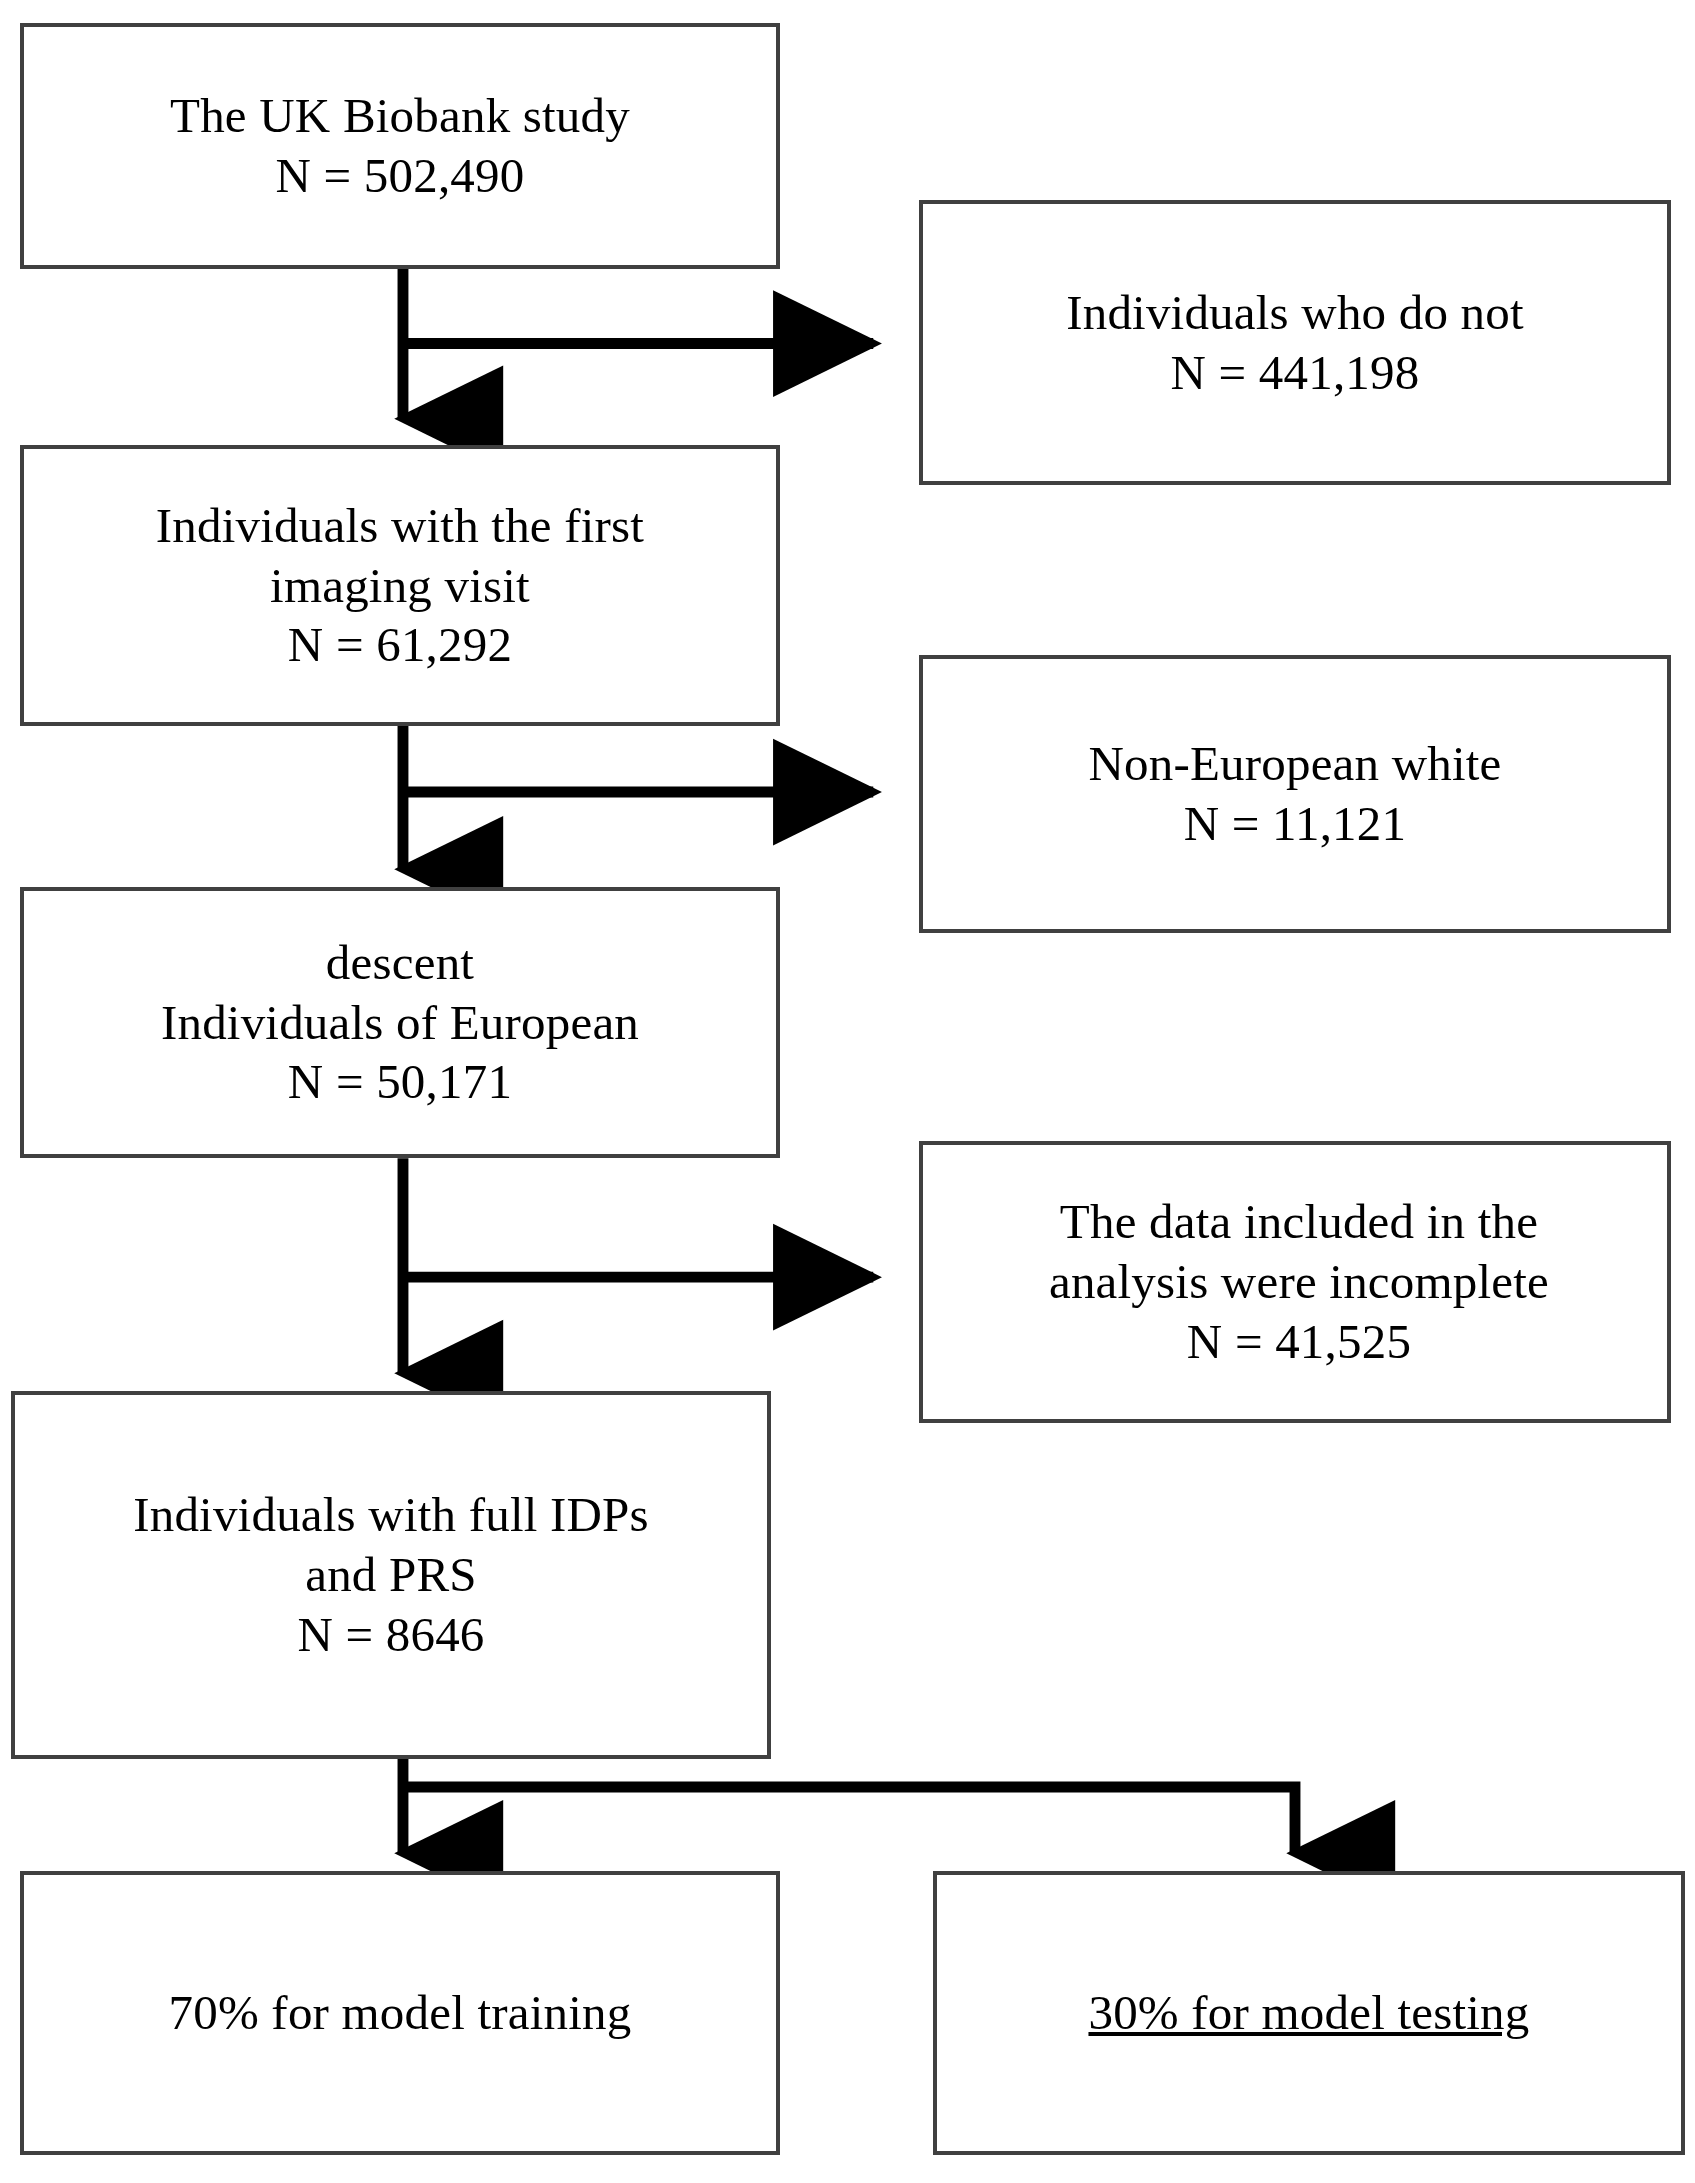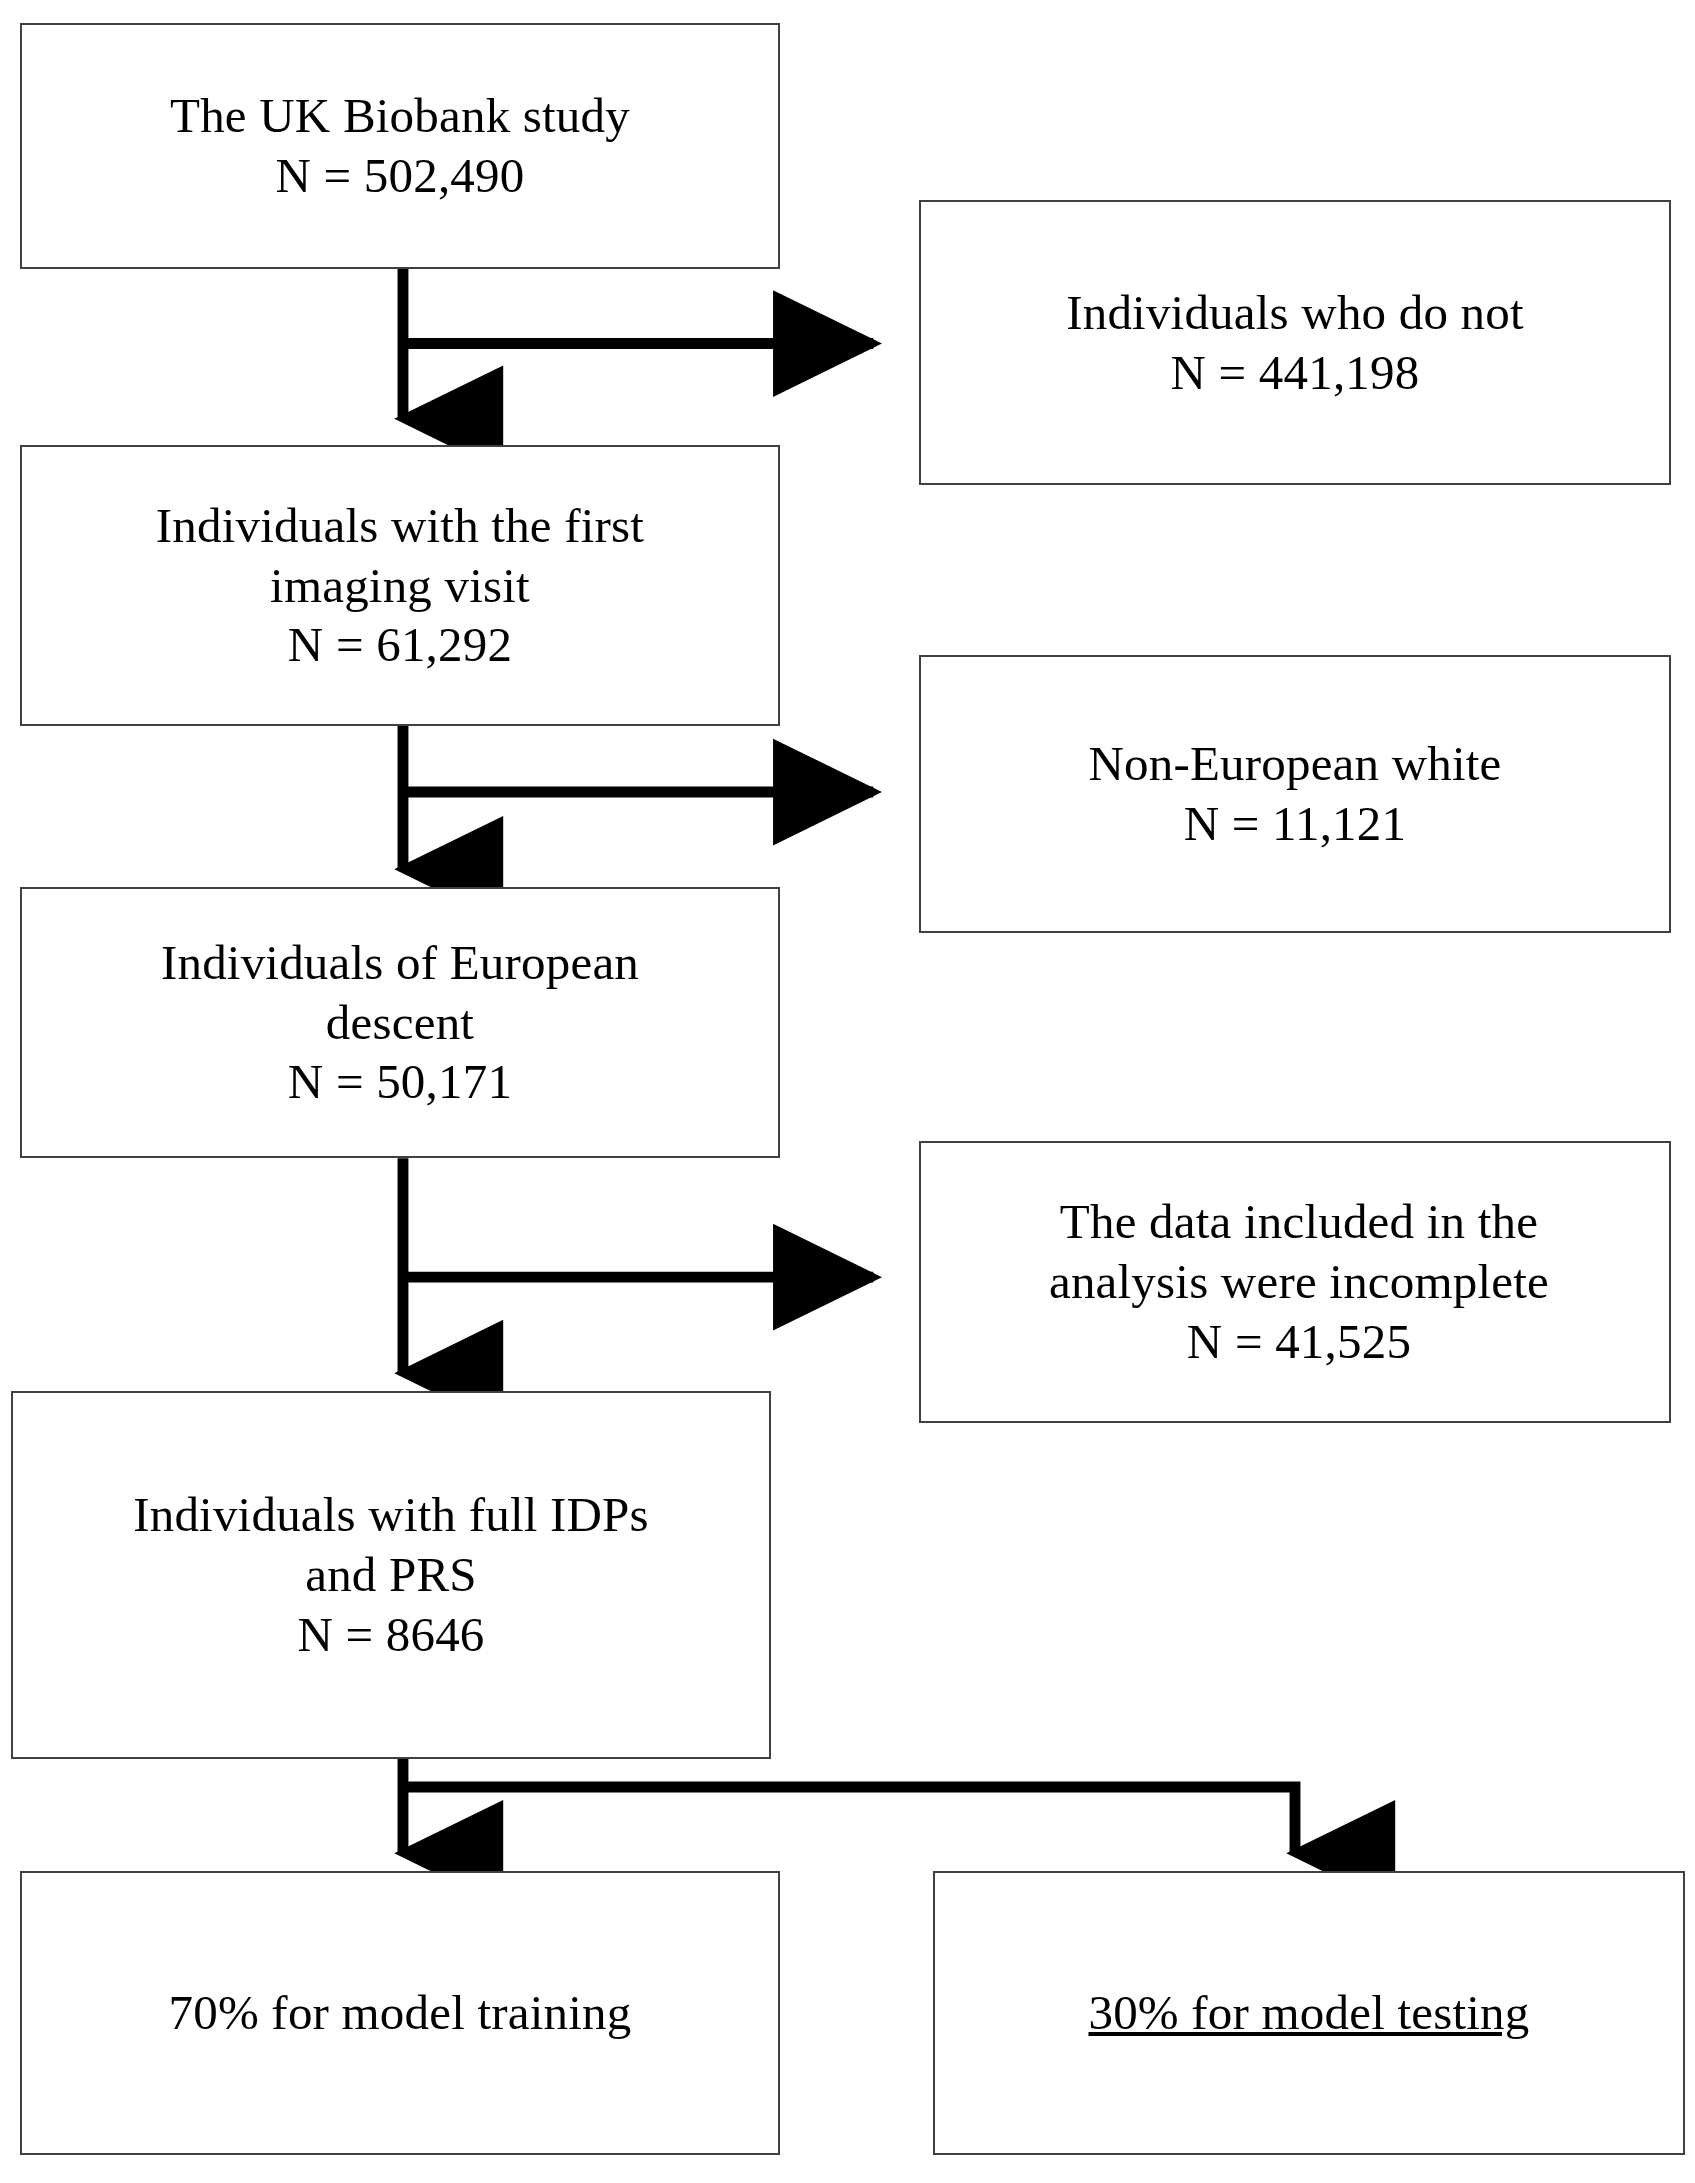--- a/index.html
+++ b/index.html
@@ -12,21 +12,21 @@
     position: relative;
     width: 1696px;
     height: 2184px;
     background: #ffffff;
     font-family: "Liberation Serif", "DejaVu Serif", serif;
     overflow: hidden;
   }
   .node {
     position: absolute;
     box-sizing: border-box;
-    border: 2px solid #404040;
+    border: 4px solid #404040;
     background: #ffffff;
     display: flex;
     align-items: center;
     justify-content: center;
     text-align: center;
     color: #000000;
     font-size: 49px;
     line-height: 1.22;
     letter-spacing: 0.2px;
     z-index: 3;
@@ -108,22 +108,22 @@
   <div class="node" id="n-imaging">
     <span class="txt">
       <span class="line">Individuals with the first</span>
       <span class="line">imaging visit</span>
       <span class="line">N = 61,292</span>
     </span>
   </div>
 
   <div class="node" id="n-european">
     <span class="txt">
+      <span class="line">descent</span>
       <span class="line">Individuals of European</span>
-      <span class="line">descent</span>
       <span class="line">N = 50,171</span>
     </span>
   </div>
 
   <div class="node" id="n-full">
     <span class="txt">
       <span class="line">Individuals with full IDPs</span>
       <span class="line">and PRS</span>
       <span class="line">N = 8646</span>
     </span>

